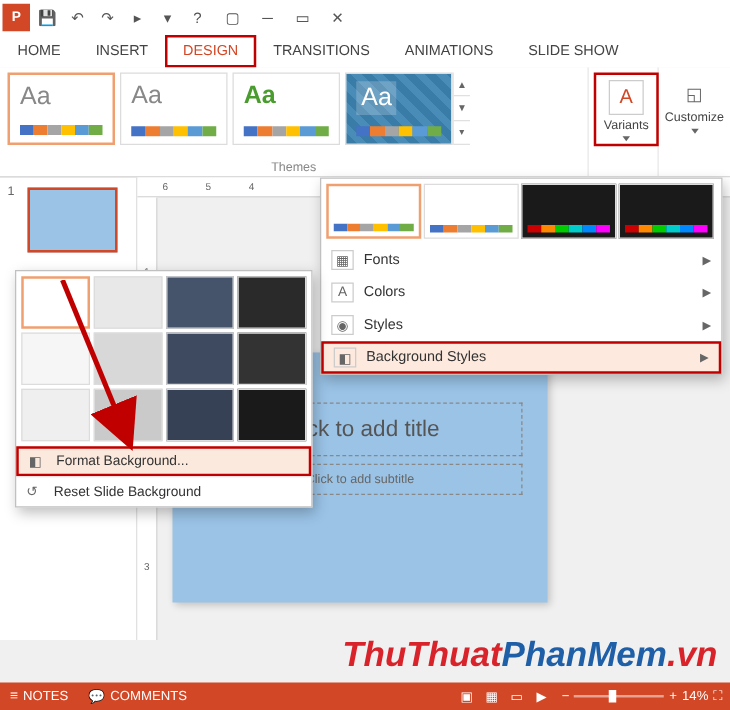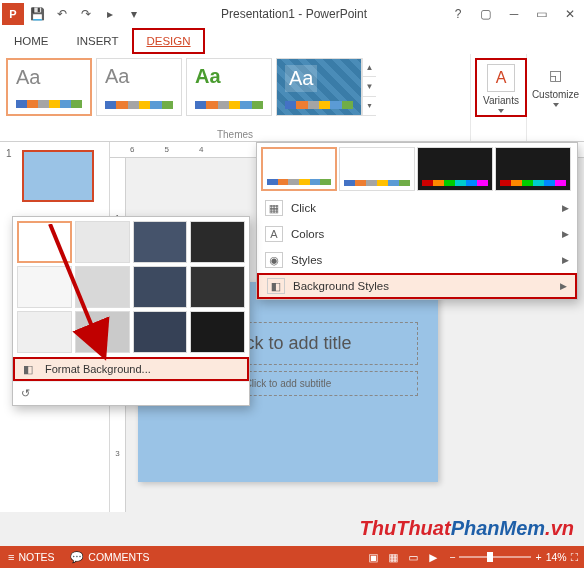--- a/index.html
+++ b/index.html
@@ -11,21 +11,21 @@
 .tb-icon { width: 22px; height: 22px; background: #d24726; color: #fff; display: flex; align-items: center; justify-content: center; font-size: 11px; font-weight: bold; }
 .qat-btn { width: 20px; height: 20px; display: flex; align-items: center; justify-content: center; font-size: 12px; color: #555; cursor: pointer; }
 .tb-title { flex: 1; text-align: center; font-size: 12px; color: #444; }
 .tb-right { display: flex; }
 .wbtn { width: 28px; height: 22px; display: flex; align-items: center; justify-content: center; font-size: 12px; color: #555; cursor: pointer; }
 
 
 .ribbon-tabs { height: 26px; background: #fff; display: flex; align-items: stretch; }
 .rtab { padding: 0 14px; display: flex; align-items: center; font-size: 11.5px; color: #444; cursor: pointer; }
 .rtab.file { background: #d24726; color: #fff; font-weight: normal; padding: 0 14px; }
-.rtab.active { color: #d24726; text-decoration: underline; }
+.rtab.active { color: #d24726; }
 .rtab.design-hl { border: 2px solid #c00000; padding: 0 12px; }
 
 
 .ribbon { height: 88px; background: #fff; border-bottom: 1px solid #d0d0d0; display: flex; position: relative; }
 .themes-group { flex: 1; padding: 4px 6px; position: relative; }
 .theme-row { display: flex; gap: 4px; }
 .theme-thumb { width: 86px; height: 58px; border: 1px solid #dcdcdc; background: #fff; position: relative; cursor: pointer; }
 .theme-thumb.sel { border: 2px solid #f0a070; }
 .theme-aa { position: absolute; top: 6px; left: 8px; font-size: 20px; color: #888; }
 .theme-aa.lg { color: #4a9c2f; font-weight: bold; }
@@ -79,21 +79,21 @@
 .bg-cell { height: 42px; border: 1px solid #dcdcdc; cursor: pointer; }
 .bg-cell.sel { border: 2px solid #f0a070; }
 .bg-menu-item { display: flex; align-items: center; height: 24px; padding: 0 8px; font-size: 11px; color: #333; cursor: pointer; border-top: 1px solid #eee; }
 .bg-menu-item.hl { border: 2px solid #c00000; background: #fce9dd; }
 .bm-icon { width: 16px; margin-right: 6px; font-size: 11px; color: #666; }
 
 
 .arrow { position: absolute; top: 224px; left: 40px; z-index: 30; pointer-events: none; }
 
 
-.watermark { position: absolute; right: 10px; bottom: 28px; font-size: 20px; font-weight: bold; font-style: italic; z-index: 40; }
+.watermark { position: absolute; right: 10px; bottom: 28px; font-size: 28px; font-weight: bold; font-style: italic; z-index: 40; }
 .wm1 { color: #d8232a; }
 .wm2 { color: #1e5fa8; }
 .wm3 { color: #d8232a; }
 
 
 .statusbar { position: absolute; bottom: 0; left: 0; right: 0; height: 22px; background: #d24726; color: #fff; display: flex; align-items: center; font-size: 10.5px; z-index: 50; }
 .sb-item { display: flex; align-items: center; gap: 4px; padding: 0 8px; cursor: pointer; }
 .sb-icon { font-size: 11px; }
 .sb-spacer { flex: 1; }
 .sb-view { width: 18px; height: 16px; margin: 0 1px; cursor: pointer; display: flex; align-items: center; justify-content: center; }
@@ -110,34 +110,36 @@
 
 <div class="titlebar">
   <div class="tb-left">
     <div class="tb-icon">P</div>
     <div class="qat-btn">💾</div>
     <div class="qat-btn">↶</div>
     <div class="qat-btn">↷</div>
     <div class="qat-btn">▸</div>
     <div class="qat-btn">▾</div>
   </div>
-  <div class="tb-title">Presentation1 - PowerPoint</div>
   <div class="tb-right">
     <div class="wbtn">?</div>
     <div class="wbtn">▢</div>
     <div class="wbtn">─</div>
     <div class="wbtn">▭</div>
     <div class="wbtn">✕</div>
   </div>
 </div>
 
 <div class="ribbon-tabs">
   <div class="rtab">HOME</div>
   <div class="rtab">INSERT</div>
   <div class="rtab active design-hl">DESIGN</div>
+  <div class="rtab">TRANSITIONS</div>
+  <div class="rtab">ANIMATIONS</div>
+  <div class="rtab">SLIDE SHOW</div>
 </div>
 
 <div class="ribbon">
   <div class="themes-group">
     <div style="display:flex">
       <div class="theme-row">
         <div class="theme-thumb sel">
           <div class="theme-aa">Aa</div>
           <div class="theme-swatch">
               <span class="c1"></span>
@@ -263,21 +265,21 @@
           <span class="d2"></span>
           <span class="d3"></span>
           <span class="d4"></span>
           <span class="d5"></span>
           <span class="d6"></span>
         </div>
       </div>
   </div>
   <div class="var-menu-item">
     <span class="vm-icon">▦</span>
-    <span>Click</span>
+    <span>Fonts</span>
     <span class="vm-arrow">▶</span>
   </div>
   <div class="var-menu-item">
     <span class="vm-icon">A</span>
     <span>Colors</span>
     <span class="vm-arrow">▶</span>
   </div>
   <div class="var-menu-item">
     <span class="vm-icon">◉</span>
     <span>Styles</span>
@@ -304,20 +306,21 @@
     <div class="bg-cell" style="background:#cacaca"></div>
     <div class="bg-cell" style="background:#364156"></div>
     <div class="bg-cell" style="background:#1a1a1a"></div>
   </div>
   <div class="bg-menu-item hl">
     <span class="bm-icon">◧</span>
     <span>Format Background...</span>
   </div>
   <div class="bg-menu-item">
     <span class="bm-icon">↺</span>
+    <span>Reset Slide Background</span>
   </div>
 </div>
 
 <svg class="arrow" width="90" height="140">
   <defs>
       <marker id="ah" markerWidth="10" markerHeight="10" refX="6" refY="5" orient="auto">
         <path d="M0,0 L10,5 L0,10 Z" fill="#c00000"></path>
       </marker>
     </defs>
   <line x1="10" y1="0" x2="60" y2="122" stroke="#c00000" stroke-width="4" marker-end="url(#ah)"></line>

